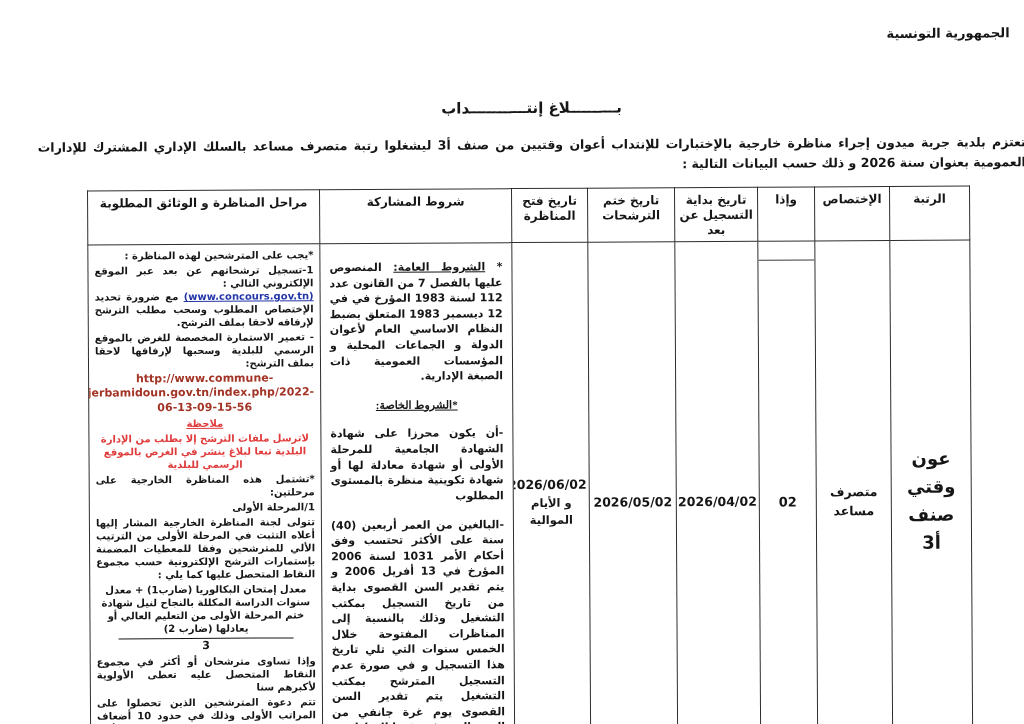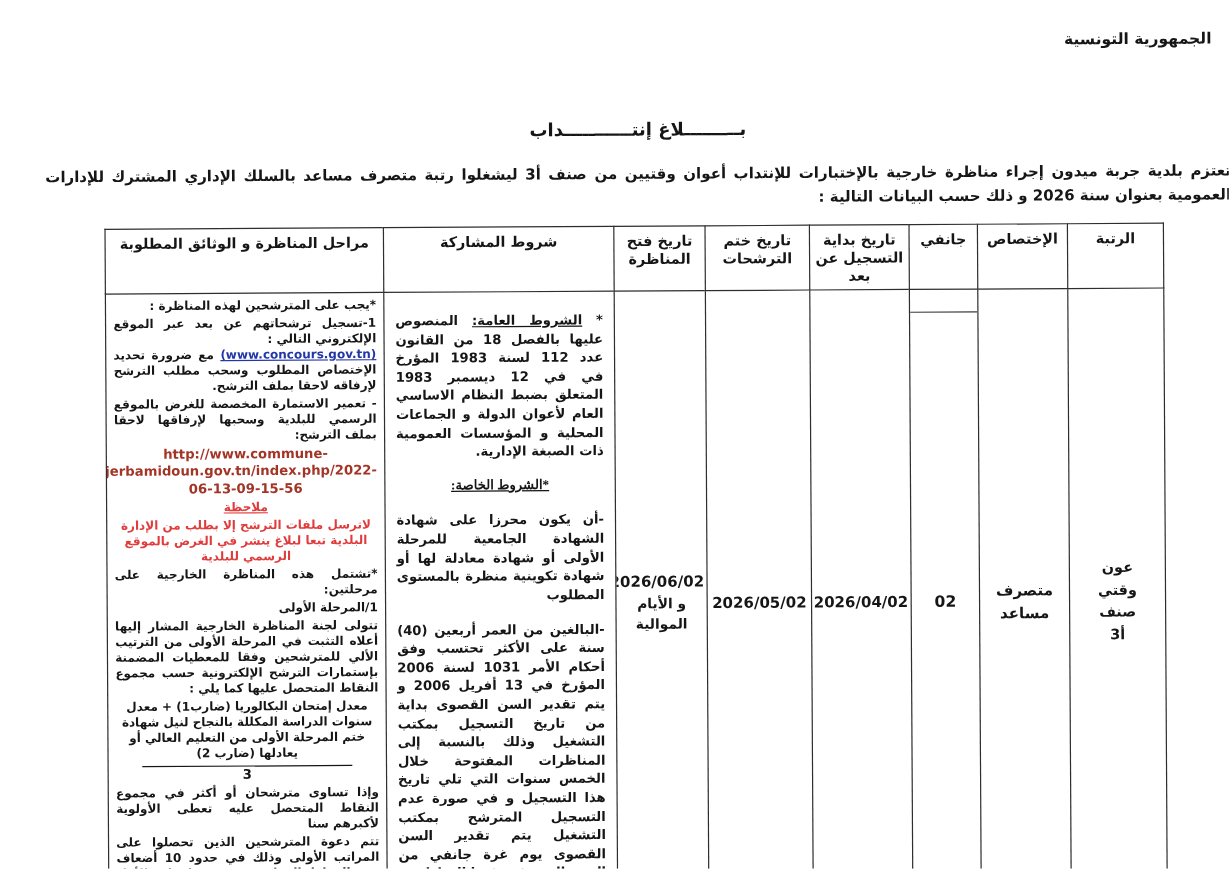--- a/index.html
+++ b/index.html
@@ -25,21 +25,21 @@
     border-collapse:collapse;direction:rtl;table-layout:fixed;background:#fff;
   }
   table.recruit th, table.recruit td{
     border:1px solid #2e2e2e;font-weight:bold;overflow:hidden;
   }
   table.recruit th{
     height:46px;vertical-align:top;padding:5px 2px 2px;font-size:12px;
     text-align:center;line-height:1.25;font-weight:bold;
   }
   td.mid{vertical-align:middle;text-align:center;}
-  .rank-cell div{font-size:12px;line-height:1.55;}
+  .rank-cell div{font-size:18px;line-height:1.55;}
   .spec-cell{font-size:12.5px;line-height:1.55;padding:0 4px;}
   .count-cell{font-size:13px;position:relative;}
   .artifact-line{position:absolute;top:0;left:0;right:0;height:18px;border-bottom:1px solid #3a3a3a;}
   .date-cell{font-size:12.5px;line-height:1.5;padding:0 2px;}
   .date-note{font-size:11.5px;}
   td.cond-cell{
     vertical-align:top;padding:16px 9px 4px;font-size:11px;line-height:1.42;
     text-align:justify;
   }
   .cond-cell p{margin:0 0 13px;}
@@ -81,21 +81,21 @@
         <col style="width:83px">
           <col style="width:87px">
           <col style="width:76px">
         <col style="width:192px">
           <col style="width:232px">
       </colgroup>
       <tbody>
           <tr>
         <th>الرتبة</th>
         <th>الإختصاص</th>
-        <th>جانفي</th>
+        <th>وإذا</th>
         <th>تاريخ بداية التسجيل عن بعد</th>
         <th>تاريخ ختم الترشحات</th>
         <th>تاريخ فتح المناظرة</th>
         <th>شروط المشاركة</th>
         <th>مراحل المناظرة و الوثائق المطلوبة</th>
       </tr>
       <tr>
         <td class="mid rank-cell">
           <div>عون</div>
           <div>وقتي</div>
@@ -107,21 +107,21 @@
           <div class="artifact-line"></div>
           <span>02</span>
         </td>
         <td class="mid date-cell">2026/04/02</td>
         <td class="mid date-cell">2026/05/02</td>
         <td class="mid date-cell">
           <div>2026/06/02</div>
           <div class="date-note">و الأيام الموالية</div>
         </td>
         <td class="cond-cell">
-          <p><span>* </span><span class="u">الشروط العامة:</span><span> المنصوص عليها بالفصل 18 من القانون عدد 112 لسنة 1983 المؤرخ في في 12 ديسمبر 1983 المتعلق بضبط النظام الاساسي العام لأعوان الدولة و الجماعات المحلية و المؤسسات العمومية ذات الصبغة الإدارية.</span></p>
+          <p><span>* </span><span class="u">الشروط العامة:</span><span> المنصوص عليها بالفصل 7 من القانون عدد 112 لسنة 1983 المؤرخ في في 12 ديسمبر 1983 المتعلق بضبط النظام الاساسي العام لأعوان الدولة و الجماعات المحلية و المؤسسات العمومية ذات الصبغة الإدارية.</span></p>
           <p class="cond-title-line"><span class="u">*الشروط الخاصة:</span></p>
           <p>-أن يكون محرزا على شهادة الشهادة الجامعية للمرحلة الأولى أو شهادة معادلة لها أو شهادة تكوينية منظرة بالمستوى المطلوب</p>
           <p>-البالغين من العمر أربعين (40) سنة على الأكثر تحتسب وفق أحكام الأمر 1031 لسنة 2006 المؤرخ في 13 أفريل 2006 و يتم تقدير السن القصوى بداية من تاريخ التسجيل بمكتب التشغيل وذلك بالنسبة إلى المناظرات المفتوحة  خلال الخمس سنوات التي تلي تاريخ هذا التسجيل و في صورة عدم التسجيل المترشح بمكتب التشغيل يتم تقدير السن القصوى يوم غرة جانفي من السنة التي تفتح فيها المناظرة.</p>
         </td>
         <td class="stages-cell">
           <p>*يجب على المترشحين لهذه المناظرة :</p>
           <p><span>1-تسجيل ترشحاتهم عن بعد عبر الموقع الإلكتروني التالي :</span><br>
             <span class="link-blue">(www.concours.gov.tn)</span><span> مع ضرورة تحديد الإختصاص المطلوب وسحب مطلب الترشح لإرفاقه لاحقا بملف الترشح.</span></p>
           <p>- تعمير الاستمارة المخصصة للغرض بالموقع الرسمي للبلدية وسحبها لإرفاقها لاحقا بملف الترشح:</p>
           <p class="center"><span class="link-maroon">http://www.commune-djerbamidoun.gov.tn/index.php/2022-06-13-09-15-56</span></p>

